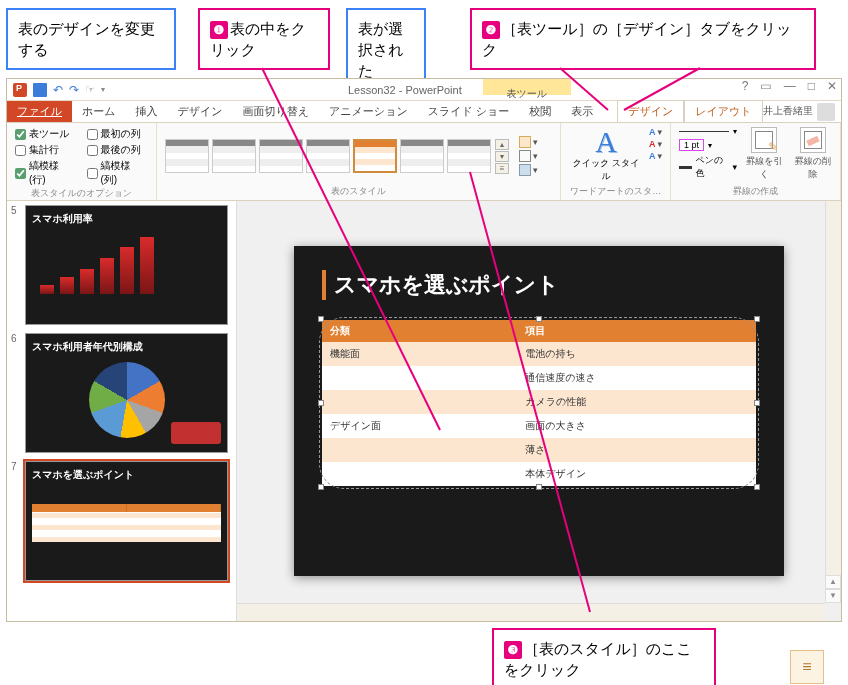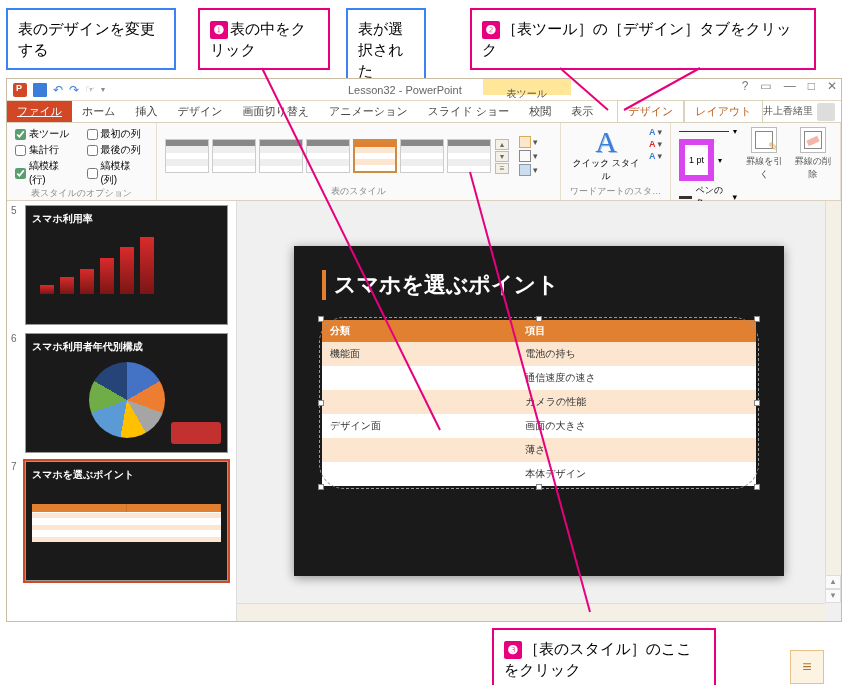--- a/index.html
+++ b/index.html
@@ -58,21 +58,21 @@
 
   .wordart-group { display: flex; gap: 6px; align-items: flex-start; }
   .big-a { font-size: 30px; font-family: serif; color: #3b7dd8; text-shadow: 1px 1px 0 #9cc0ec; line-height: 1; }
   .mini-btns { display: flex; flex-direction: column; gap: 2px; font-size: 9px; }
   .mini-btn { display: flex; align-items: center; gap: 2px; color: #555; }
   .mini-icon { width: 12px; height: 12px; background: #fce8c8; border: 1px solid #d9a95c; }
 
   .border-group { display: flex; gap: 8px; align-items: flex-start; font-size: 9px; }
   .pen-row { display: flex; align-items: center; gap: 4px; margin-bottom: 3px; }
   .pen-line { width: 50px; height: 1px; background: #333; }
-  .pen-val { border: 6px solid #d946ef; padding: 10px 4px; background: #fff; }
+  .pen-val { border: 1px solid #d946ef; padding: 0 4px; background: #fff; }
 
   .draw-group { display: flex; gap: 10px; }
   .draw-btn { text-align: center; font-size: 9px; color: #555; }
   .draw-icon { width: 26px; height: 26px; border: 1px solid #bbb; background: #fff; margin: 0 auto 2px; position: relative; }
   .draw-icon::before { content:""; position:absolute; left:3px; top:3px; right:3px; bottom:3px; border:1px solid #888; }
   .draw-icon.pencil::after { content:"✎"; position:absolute; right:-2px; bottom:-2px; font-size:12px; color:#d9a95c; }
   .draw-icon.erase::after { content:""; position:absolute; left:6px; top:10px; width:12px; height:6px; background:#f4b6a7; transform: rotate(-25deg); }
 
   
   .workspace { display: flex; height: 420px; background: #fff; }

